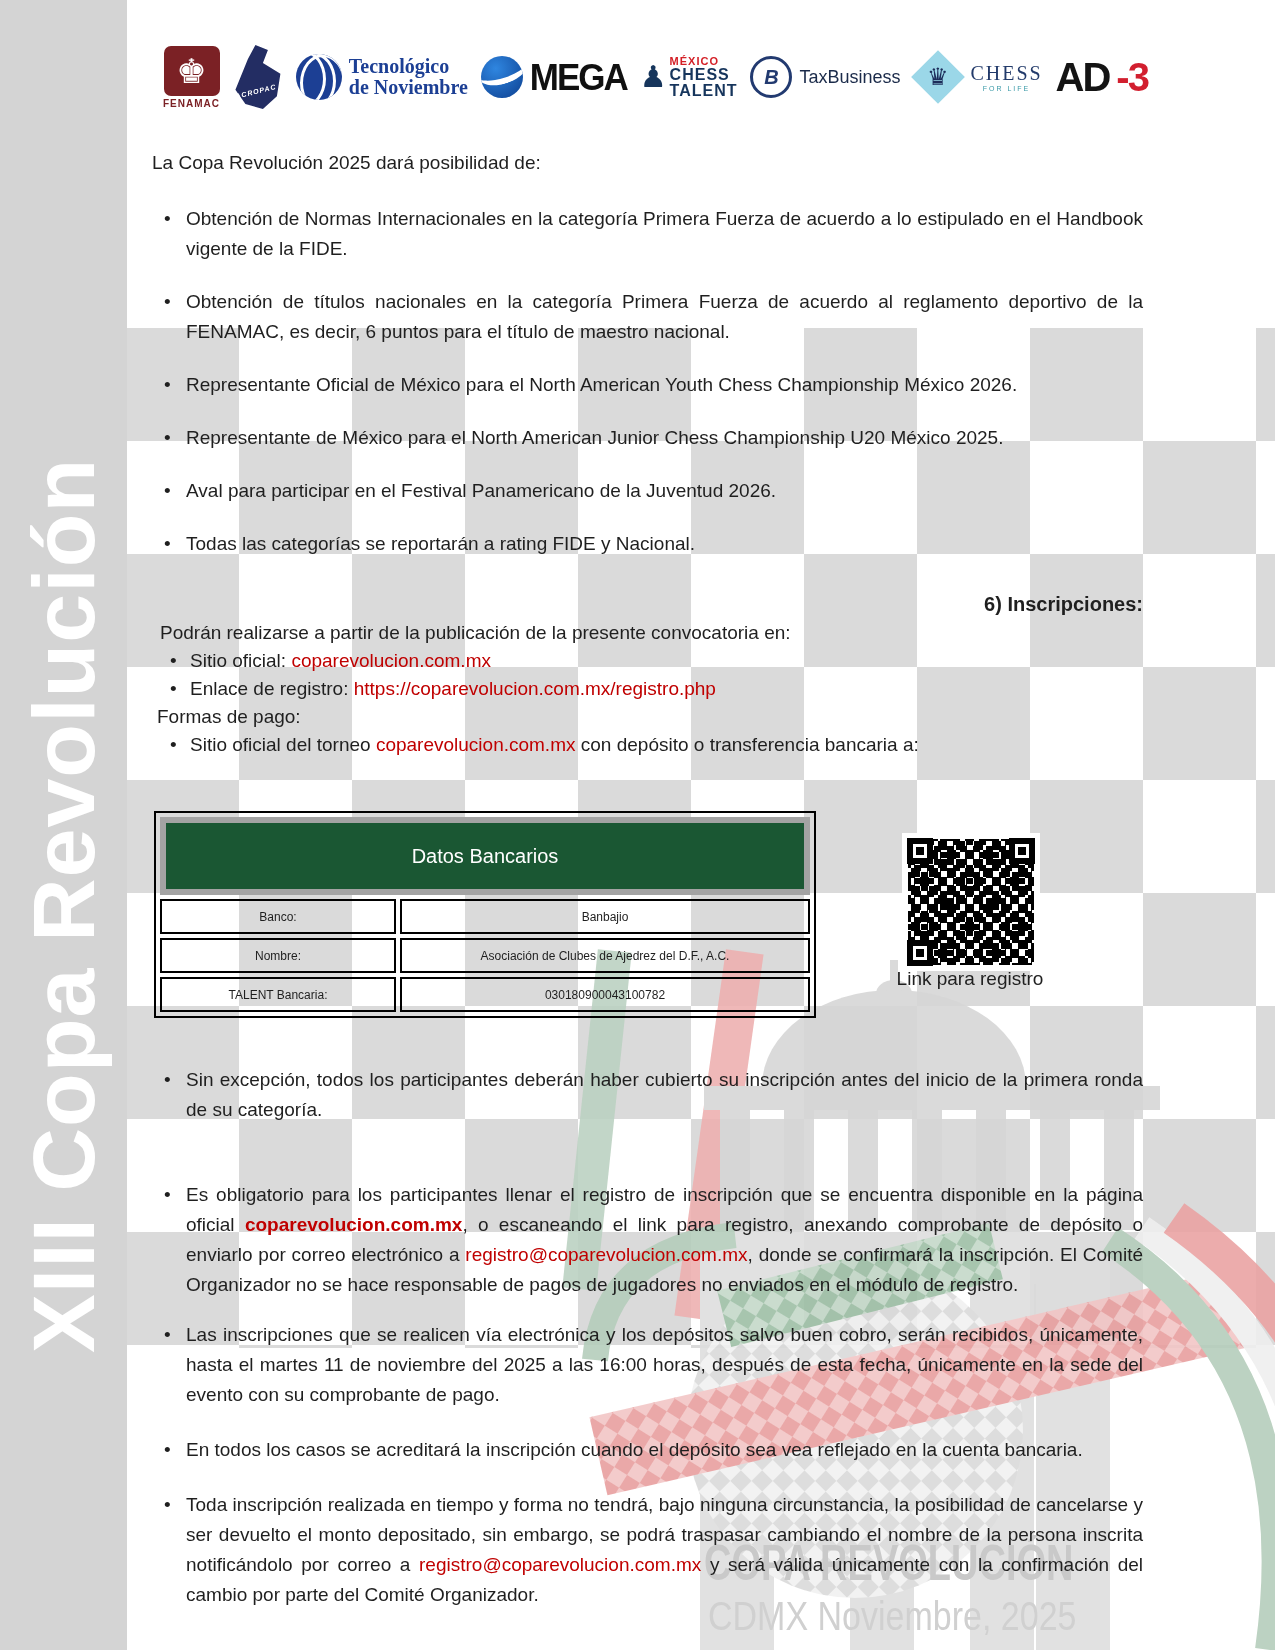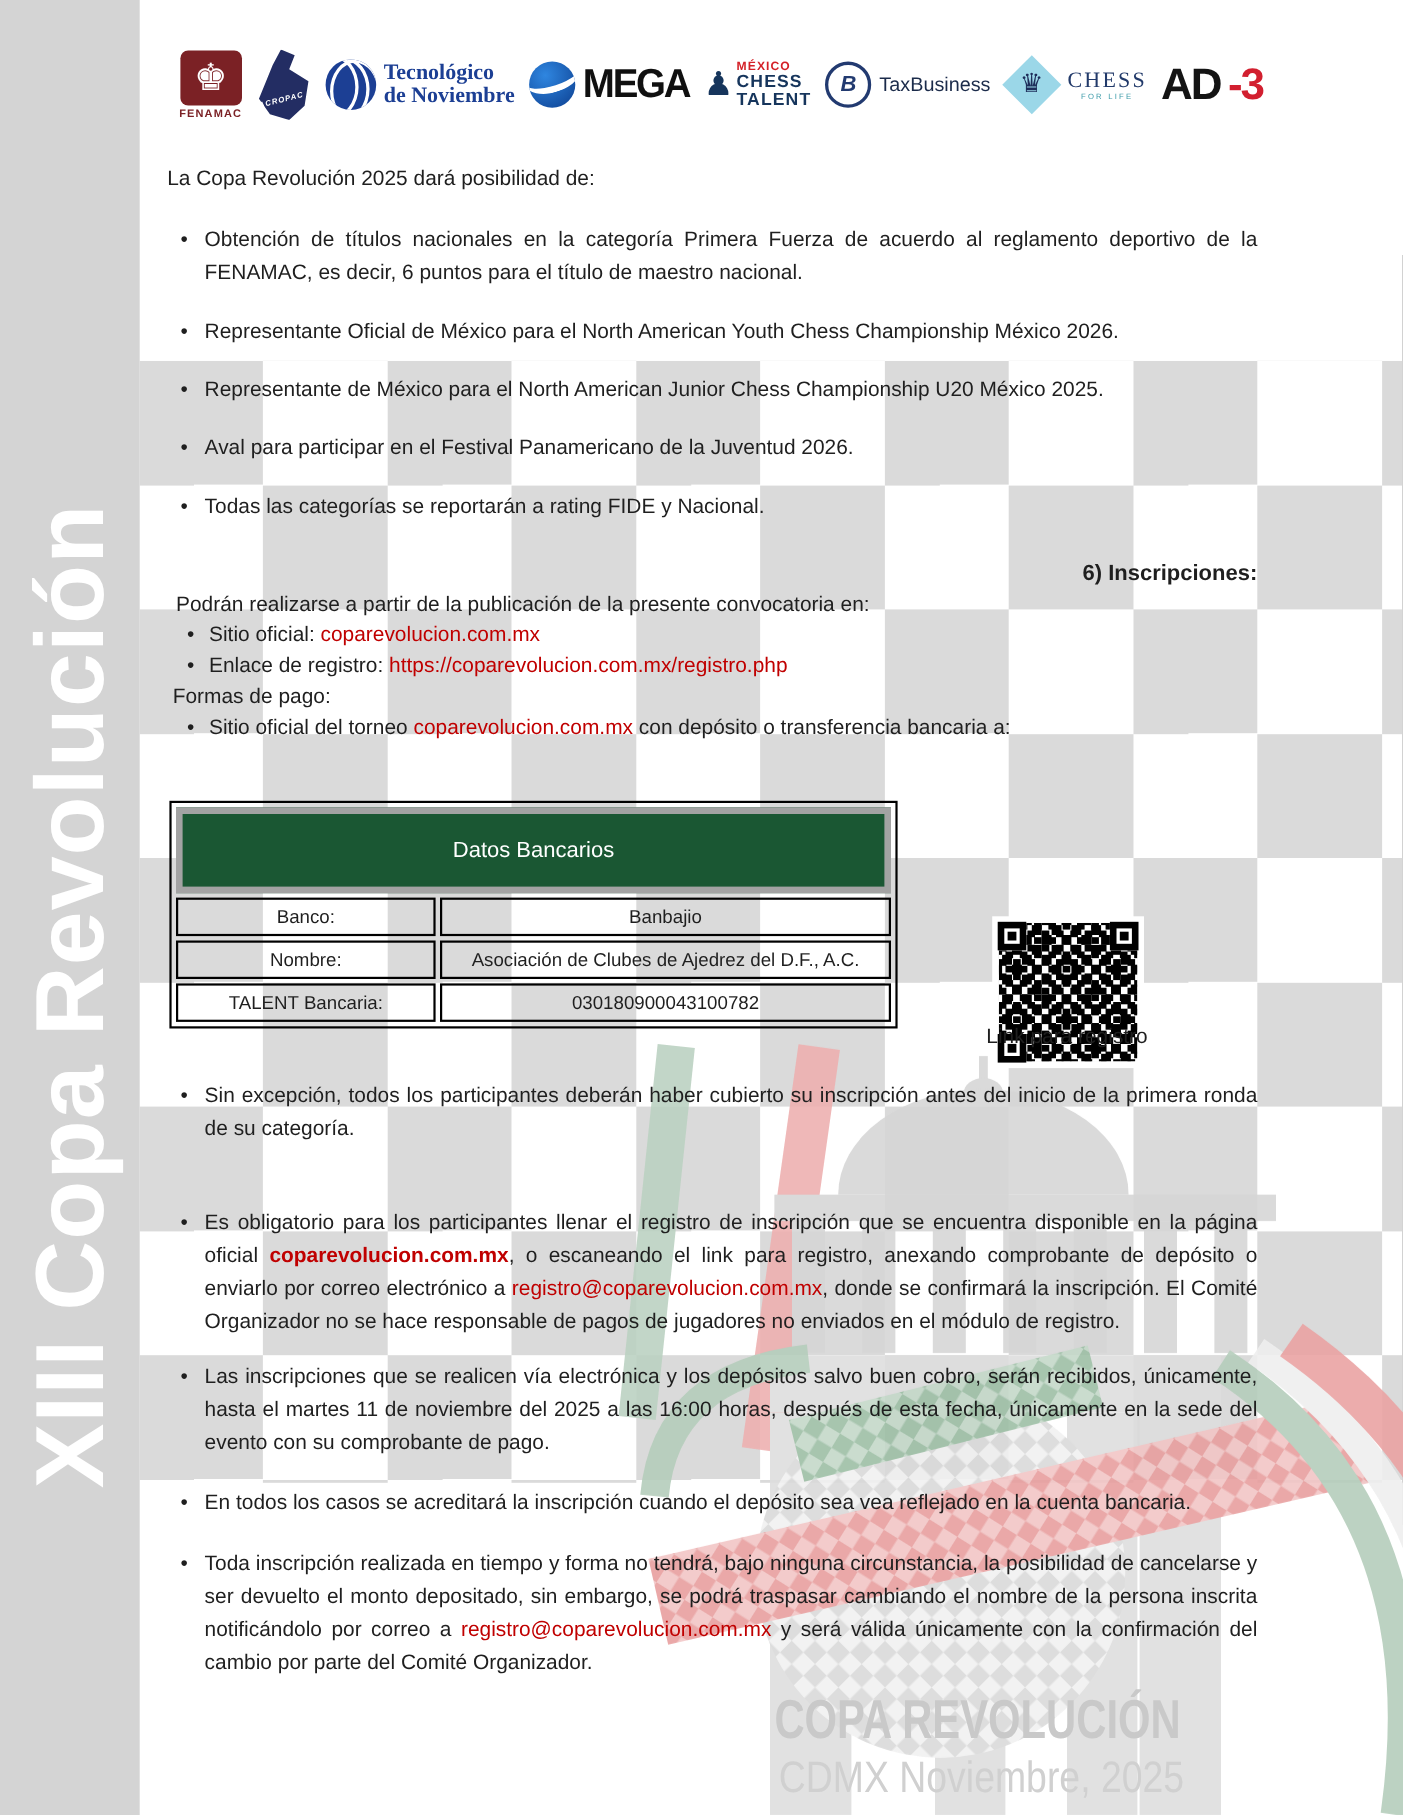--- a/index.html
+++ b/index.html
@@ -83,33 +83,33 @@
   ul.pay li::before{content:"•";position:absolute;left:-20px;}
   .formas{line-height:28px;padding-left:5px;}
   .red{color:#c00000;}
   .bold{font-weight:700;}
 
   
   table.bank{border-collapse:separate;border-spacing:4px;border:2px solid #000;width:662px;
     margin-top:52px;margin-left:2px;}
   table.bank th{background:#1a5733;color:#fff;font-weight:400;font-size:20px;height:64px;
     border:6px solid #a3a3a3;text-align:center;}
-  table.bank td{border:2px solid #000;height:31px;text-align:center;font-size:17px;padding:0 4px;background:transparent;margin-left:19px;}
+  table.bank td{border:2px solid #000;height:31px;text-align:center;font-size:12px;padding:0 4px;background:transparent;margin-left:19px;}
   td.blabel{width:224px;}
 
   
   #qr{position:absolute;left:902px;top:833px;width:126px;height:126px;z-index:3;border:6px solid #fff;
     background:
       conic-gradient(#000 0 25%, #fff 0 50%, #000 0 75%, #fff 0) 3px 2px/18px 18px,
       conic-gradient(#000 0 25%, #fff 0 50%, #000 0 75%, #fff 0) 0 0/13px 13px;
     background-blend-mode:multiply;}
   .finder{position:absolute;width:26px;height:26px;border:6px solid #000;background:#fff;box-sizing:border-box;}
   .finder::after{content:"";position:absolute;left:3px;top:3px;width:8px;height:8px;background:#000;}
   .f1{left:-1px;top:-1px;} .f2{right:-1px;top:-1px;} .f3{left:-1px;bottom:-1px;}
-  #qr-caption{position:absolute;left:865px;top:932px;width:210px;text-align:center;z-index:3;
+  #qr-caption{position:absolute;left:865px;top:968px;width:210px;text-align:center;z-index:3;
     font-size:19px;color:#1f1f1f;}
 
   
   ul.notes{padding-left:34px;margin-top:47px !important;}
   ul.notes li{position:relative;text-align:justify;margin-bottom:25px;}
   ul.notes li::before{content:"•";position:absolute;left:-22px;}
   ul.notes li.n1{margin-bottom:55px;}
   ul.notes li.n2{margin-bottom:20px;}
 </style>
 </head>
@@ -229,20 +229,21 @@
     <div class="logo ad3">
       <span class="blk">AD</span>
         <span class="red">-3</span>
     </div>
   </div>
 
   <div id="content">
     <p class="intro">La Copa Revolución 2025 dará posibilidad de:</p>
 
     <ul class="benefits">
+      <li>Obtención de Normas Internacionales en la categoría Primera Fuerza de acuerdo a lo estipulado en el Handbook vigente de la FIDE.</li>
       <li>Obtención de títulos nacionales en la categoría Primera Fuerza de acuerdo al reglamento deportivo de la FENAMAC, es decir, 6 puntos para el título de maestro nacional.</li>
       <li>Representante Oficial de México para el North American Youth Chess Championship México 2026.</li>
       <li>Representante de México para el North American Junior Chess Championship U20 México 2025.</li>
       <li>Aval para participar en el Festival Panamericano de la Juventud 2026.</li>
       <li>Todas las categorías se reportarán a rating FIDE y Nacional.</li>
     </ul>
 
     <p class="sec-head">6) Inscripciones:</p>
     <p class="sub">Podrán realizarse a partir de la publicación de la presente convocatoria en:</p>
     <ul class="pay">

